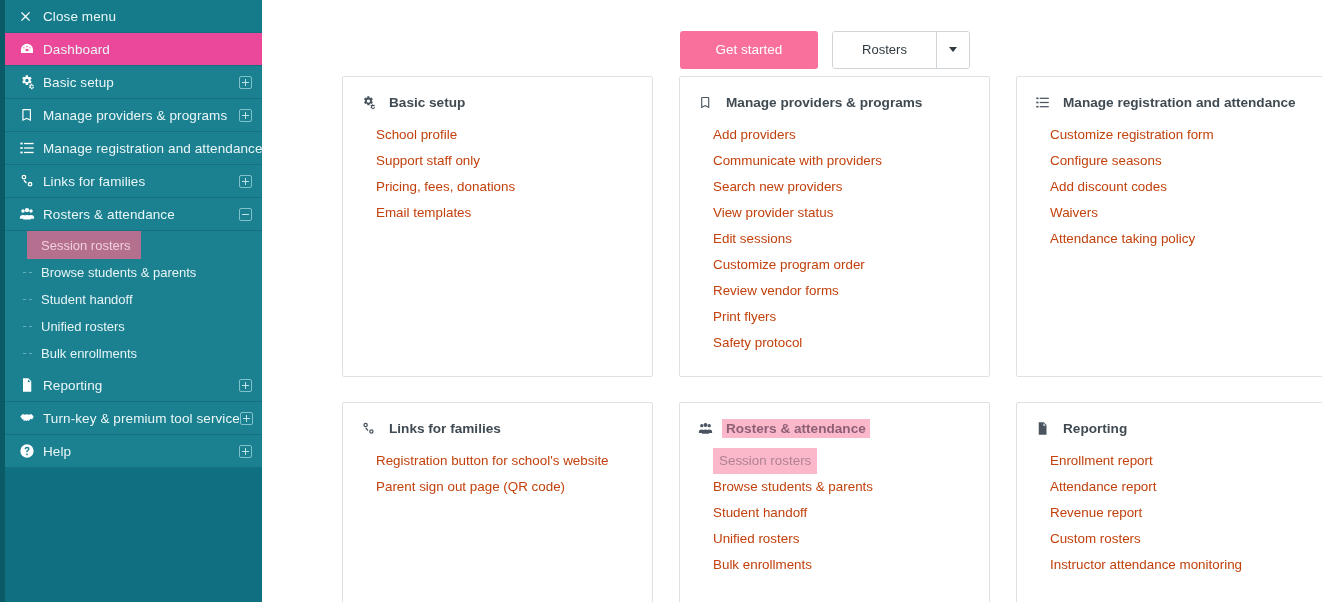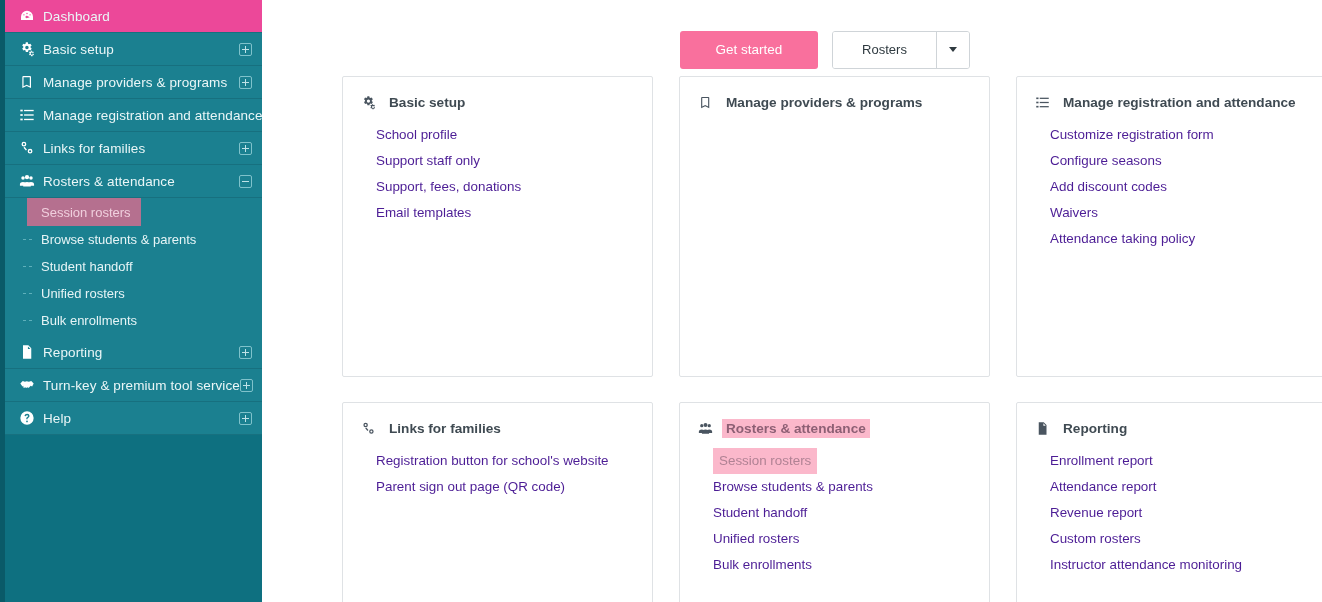--- a/index.html
+++ b/index.html
@@ -155,36 +155,44 @@
     display: flex; align-items: center; gap: 9px;
     margin: 2px 0 10px 0;
     font-size: 13.6px; font-weight: bold; color: #3f4a52;
     white-space: nowrap;
   }
   .card-head .hd-ico { color: #4a5560; display: flex; align-items: center; }
   .card-head .hd-text { display: inline-block; padding: 2px 4px; }
   .card-head .hd-text.hl { background: #fbb8cb; color: #8d5f74; }
   .card-links { display: flex; flex-direction: column; padding-left: 15px; }
   .card-link {
-    font-size: 13.4px; color: #4c1d95;
+    font-size: 13.4px; color: #c2410c;
     line-height: 26px;
     text-decoration: none;
     cursor: pointer;
     white-space: nowrap;
     align-self: flex-start;
   }
   .card-link.hl { background: #fbb8cb; color: #b08294; padding: 0 6px; }
 </style>
 </head>
 <body>
 
 <div id="app">
 
   <nav id="sidebar">
     <div id="nav-top">
+        <div class="nav-row top">
+          <span class="nav-ico">
+            <svg width="13" height="13" viewBox="0 0 24 24" fill="#ffffff">
+              <path d="M5.3 3.6 12 10.3l6.7-6.7 1.7 1.7L13.7 12l6.7 6.7-1.7 1.7L12 13.7l-6.7 6.7-1.7-1.7L10.3 12 3.6 5.3z"></path>
+            </svg>
+          </span>
+          <span class="nav-label">Close menu</span>
+        </div>
         <div class="nav-row active">
           <span class="nav-ico">
             <svg width="16" height="16" viewBox="0 0 24 24" fill="#ffffff">
               <path d="M12 4a9 9 0 0 0-9 9v5h18v-5a9 9 0 0 0-9-9zm-4.6 5.2a1.1 1.1 0 1 1 0 2.2 1.1 1.1 0 0 1 0-2.2zM12 7.3a1.1 1.1 0 1 1 0 2.2 1.1 1.1 0 0 1 0-2.2zm4.6 1.9a1.1 1.1 0 1 1 0 2.2 1.1 1.1 0 0 1 0-2.2zM12 11.6l4.2 2.3-4.9 1.6a1.4 1.4 0 1 1 .7-3.9z"></path>
             </svg>
           </span>
           <span class="nav-label">Dashboard</span>
         </div>
         <div class="nav-row">
           <span class="nav-ico">
@@ -310,32 +318,43 @@
               <svg width="15" height="15" viewBox="0 0 24 24" fill="#4a5560">
                 <path d="M10.2 1.8 9.9 4a5.9 5.9 0 0 0-1.4.8L6.5 4 4.8 6.9l1.7 1.4a5.9 5.9 0 0 0 0 1.6l-1.7 1.4 1.7 2.9 2-.8c.4.3.9.6 1.4.8l.3 2.2h3.4l.3-2.2c.5-.2 1-.5 1.4-.8l2 .8 1.7-2.9-1.7-1.4a5.9 5.9 0 0 0 0-1.6l1.7-1.4L17 4l-2 .8a5.9 5.9 0 0 0-1.4-.8l-.3-2.2zm1.7 5.3a2.6 2.6 0 1 1 0 5.2 2.6 2.6 0 0 1 0-5.2z"></path>
                 <path d="M18.2 14.4l-.2 1.3c-.3.1-.6.2-.8.4l-1.2-.5-1 1.7 1 .8v.9l-1 .8 1 1.7 1.2-.5c.2.2.5.3.8.4l.2 1.3h2l.2-1.3c.3-.1.5-.2.8-.4l1.2.5-.2-1.7-1-.8v-.9l1-.8-1-1.7-1.2.5c-.3-.2-.5-.3-.8-.4l-.2-1.3zm1 3a1.6 1.6 0 1 1 0 3.2 1.6 1.6 0 0 1 0-3.2z"></path>
               </svg>
             </span>
             <span class="hd-text">Basic setup</span>
           </div>
           <div class="card-links">
             <a class="card-link">School profile</a>
             <a class="card-link">Support staff only</a>
-            <a class="card-link">Support, fees, donations</a>
+            <a class="card-link">Pricing, fees, donations</a>
             <a class="card-link">Email templates</a>
           </div>
         </div>
         <div class="card r1">
           <div class="card-head">
             <span class="hd-ico">
               <svg width="15" height="15" viewBox="0 0 24 24" fill="#4a5560">
                 <path d="M5.5 3h11a1.5 1.5 0 0 1 1.5 1.5V21l-6.5-3L5 21V4.5A1.5 1.5 0 0 1 6.5 3zm1.3 1.8v13.4l4.7-2.2 4.7 2.2V4.8z"></path>
               </svg>
             </span>
             <span class="hd-text">Manage providers &amp; programs</span>
+          </div>
+          <div class="card-links">
+            <a class="card-link">Add providers</a>
+            <a class="card-link">Communicate with providers</a>
+            <a class="card-link">Search new providers</a>
+            <a class="card-link">View provider status</a>
+            <a class="card-link">Edit sessions</a>
+            <a class="card-link">Customize program order</a>
+            <a class="card-link">Review vendor forms</a>
+            <a class="card-link">Print flyers</a>
+            <a class="card-link">Safety protocol</a>
           </div>
         </div>
         <div class="card r1">
           <div class="card-head">
             <span class="hd-ico">
               <svg width="15" height="15" viewBox="0 0 24 24" fill="#4a5560">
                 <rect x="2" y="4" width="3.6" height="2.6"></rect>
                 <rect x="2" y="10.7" width="3.6" height="2.6"></rect>
                 <rect x="2" y="17.4" width="3.6" height="2.6"></rect>
                 <rect x="7.6" y="4.3" width="14.4" height="2"></rect>

